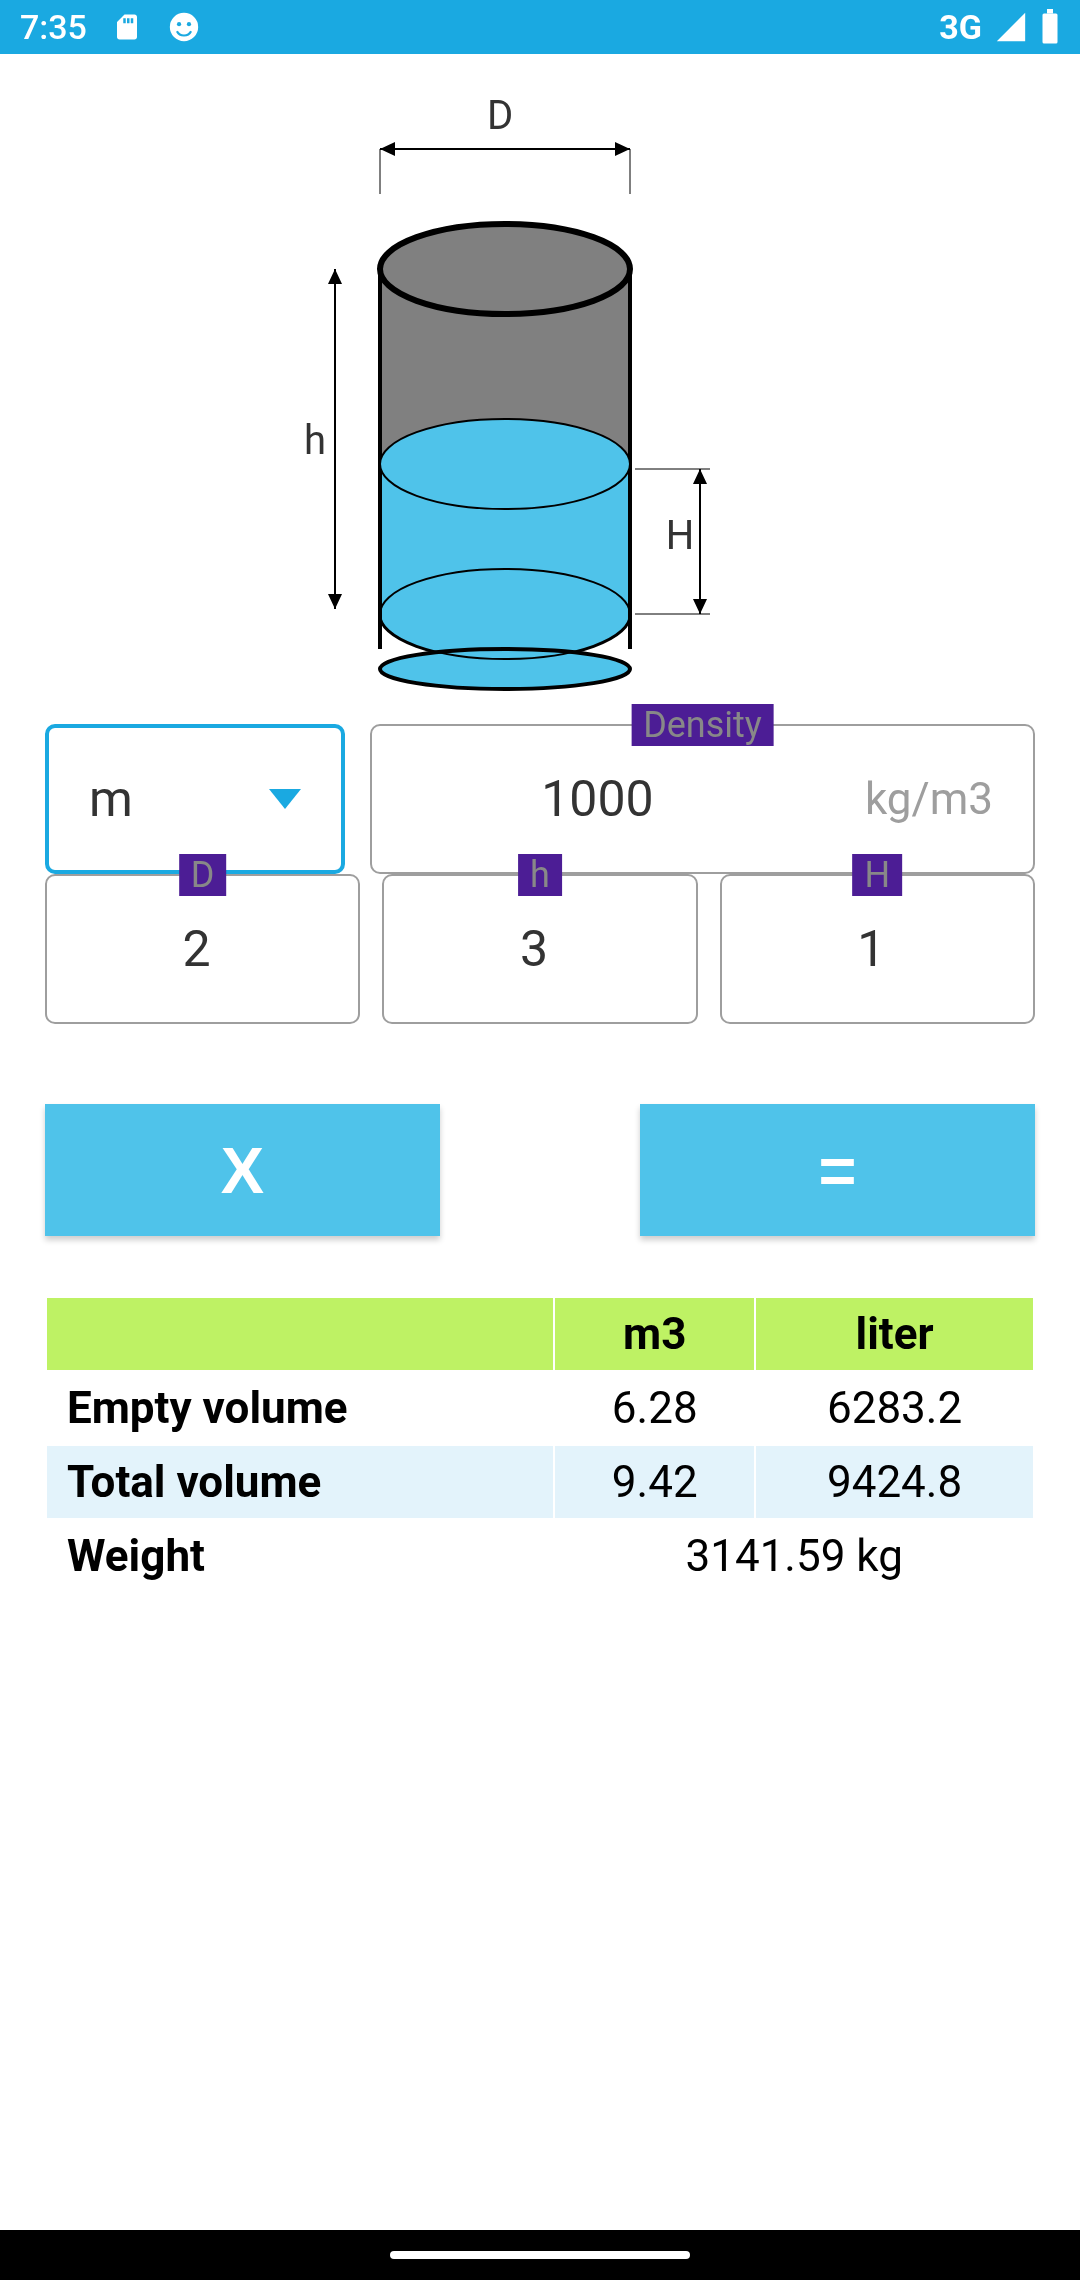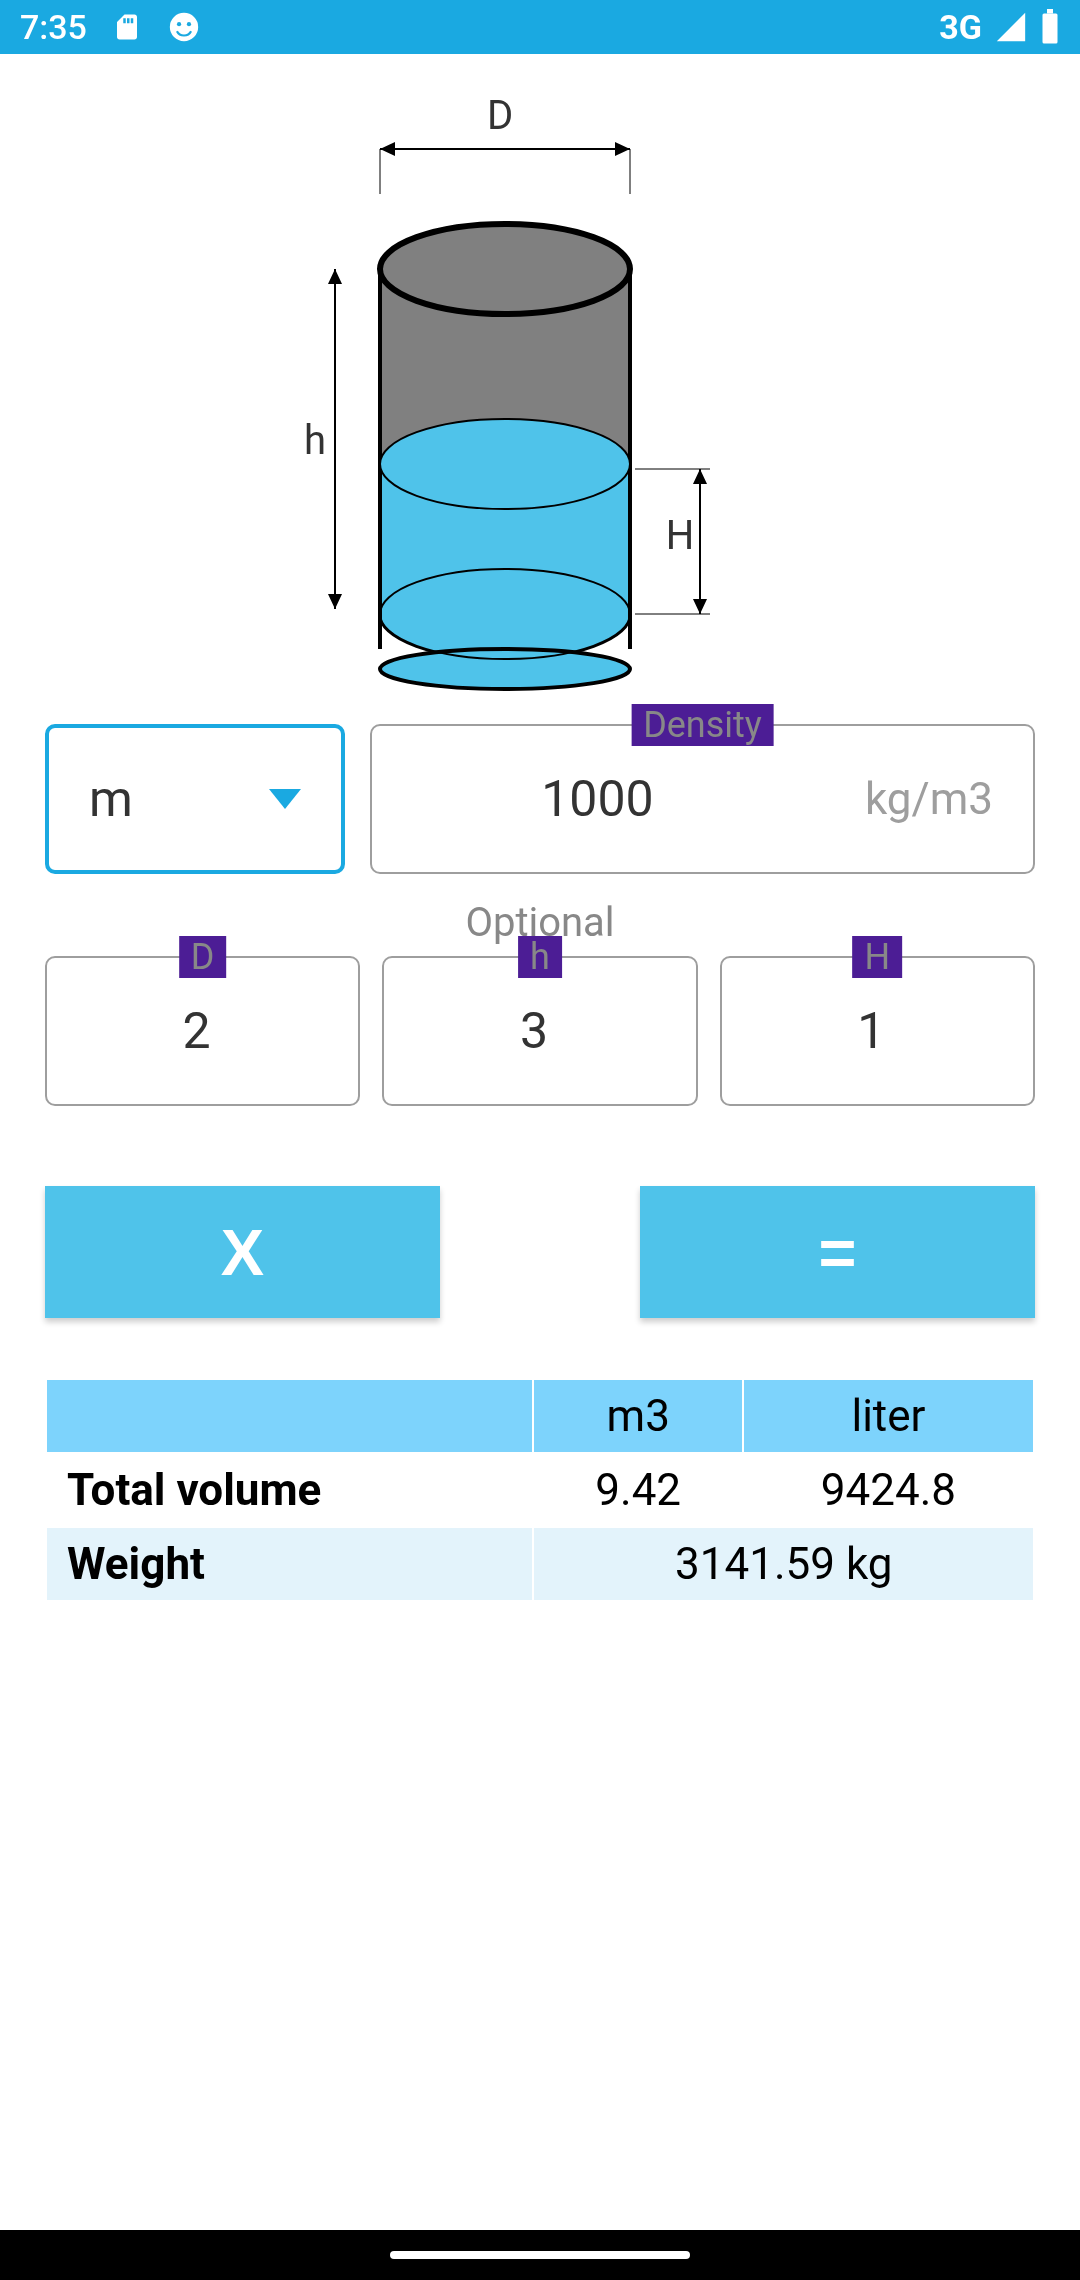--- a/index.html
+++ b/index.html
@@ -36,21 +36,21 @@
     .dims-row { display: flex; gap: 22px; }
     .dim-field { flex: 1; }
     .dim-field .field-box { justify-content: center; }
     .dim-field .value { font-size: 50px; color: #333; }
 
     .buttons-row { display: flex; gap: 200px; margin: 80px 0 60px; }
     .btn { flex: 1; height: 132px; background: #4FC3EA; color: #fff; font-size: 65px; font-weight: bold; display: flex; align-items: center; justify-content: center; border: none; box-shadow: 0 4px 6px rgba(0,0,0,0.2); }
 
     .results { width: 100%; font-size: 44px; }
     .results th, .results td { padding: 10px 20px; }
-    .results thead th { background: #7dd3fc; font-weight: normal; text-align: center; }
+    .results thead th { background: #bef264; font-weight: bold; text-align: center; }
     .results thead th:first-child { text-align: left; }
     .results tbody td:first-child { font-weight: bold; text-align: left; }
     .results tbody td { text-align: center; }
     .results tbody tr:nth-child(even) { background: #E3F3FB; }
     .weight-row td:first-child { font-weight: bold; text-align:left; }
     .weight-val { text-align:center; }
 
     .nav-bar { position: absolute; bottom: 0; left:0; right:0; height: 50px; background: #000; display:flex; justify-content:center; align-items:center;}
     .nav-pill { width: 300px; height: 8px; background:#fff; border-radius:4px;}
   </style>
@@ -132,21 +132,20 @@
     </div>
     <div class="field-wrap gray density-field">
       <span class="field-label">Density</span>
       <div class="field-box">
         <span class="value">1000</span>
         <span class="unit">kg/m3</span>
       </div>
     </div>
   </div>
 
-  <div class="optional-label">Optional</div>
 
   <div class="dims-row">
     <div class="field-wrap gray dim-field">
       <span class="field-label">D</span>
       <div class="field-box">
           <span class="value">2</span>
         </div>
     </div>
     <div class="field-wrap gray dim-field">
       <span class="field-label">h</span>
@@ -170,20 +169,25 @@
   <table class="results">
     <thead>
       <tr>
         <th></th>
         <th>m3</th>
         <th>liter</th>
       </tr>
     </thead>
     <tbody>
       <tr>
+        <td>Empty volume</td>
+        <td>6.28</td>
+        <td>6283.2</td>
+      </tr>
+      <tr>
         <td>Total volume</td>
         <td>9.42</td>
         <td>9424.8</td>
       </tr>
       <tr class="weight-row">
         <td>Weight</td>
         <td colspan="2" class="weight-val">3141.59 kg</td>
       </tr>
     </tbody>
   </table>

